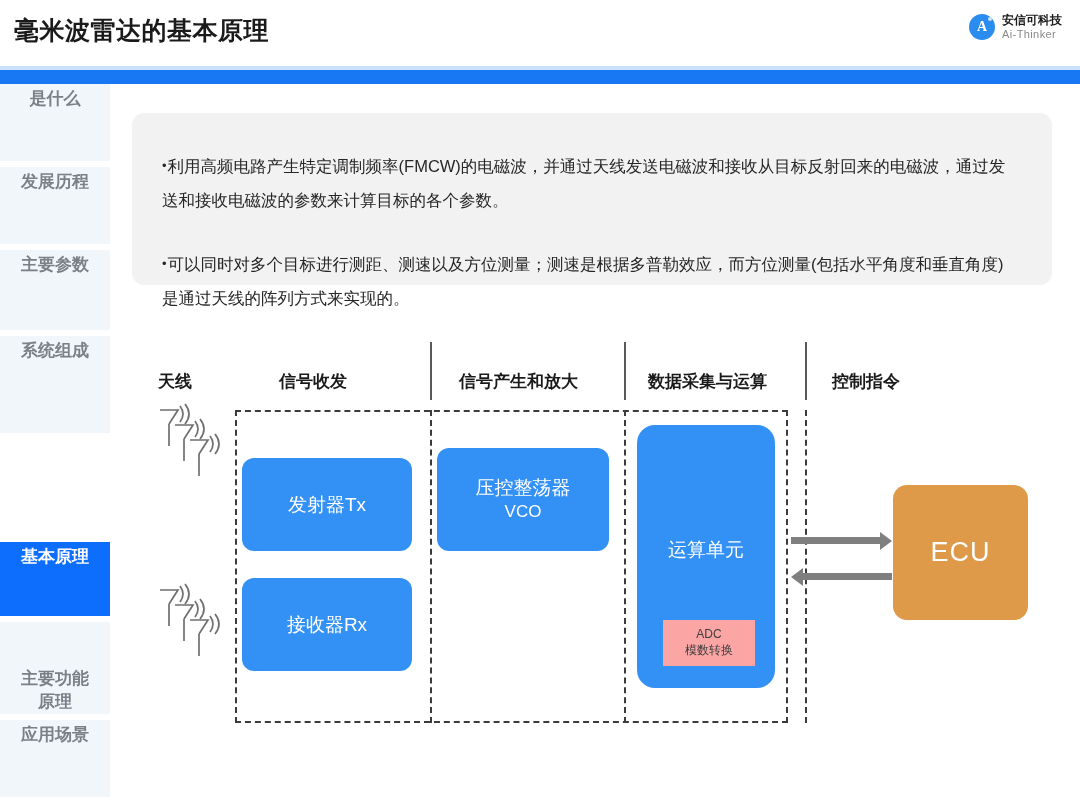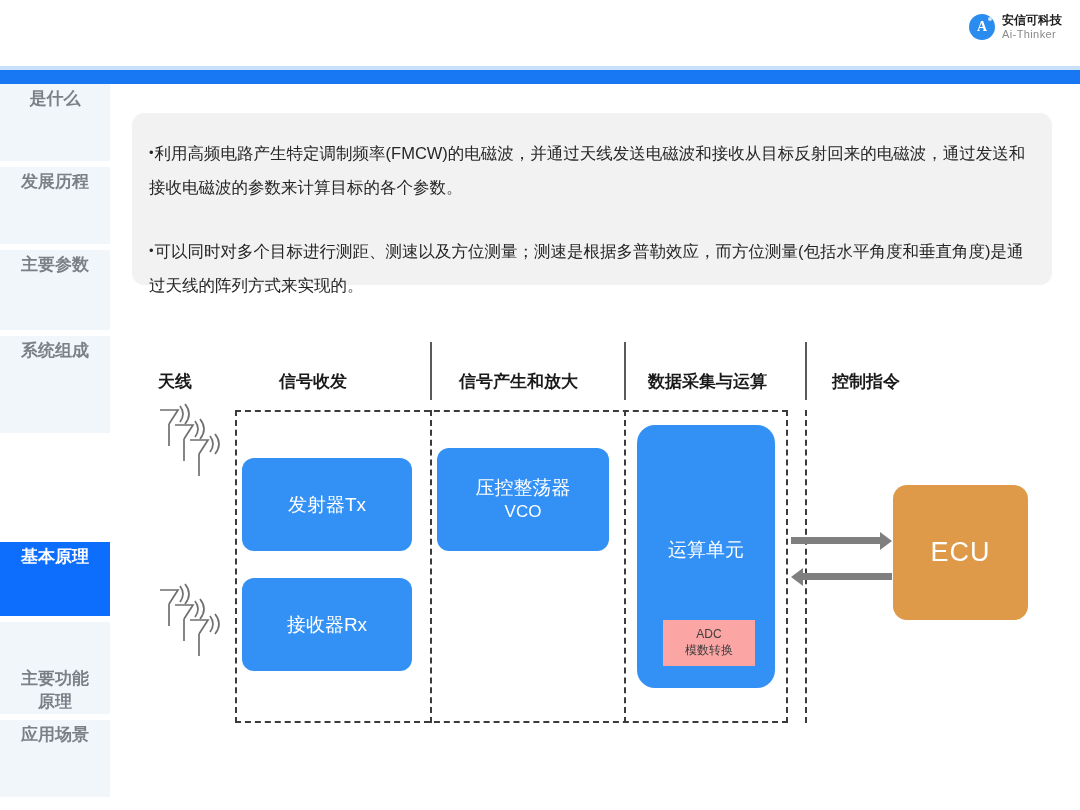--- a/index.html
+++ b/index.html
@@ -93,21 +93,21 @@
     width: 920px; height: 172px;
     background: #f2f2f2;
     border-radius: 12px;
     box-sizing: border-box;
     padding: 20px 22px 0 14px;
   }
   .bullet-para {
     font-size: 16.5px;
     line-height: 34px;
     color: #262626;
-    margin: 3px;
+    margin: 16px;
   }
   .bullet-para + .bullet-para { margin-top: 30px; }
   .bullet-dot {
     font-size: 13px; vertical-align: 2px; margin-right: 1px;
   }
 
   
   #diagram {
     position: absolute; left: 132px; top: 330px;
     width: 930px; height: 420px;
@@ -193,20 +193,21 @@
   .arrow.left  .head { left: -11px;  border-right: 12px solid #7f7f7f; }
 
   
   .ant-cluster { position: absolute; width: 86px; height: 86px; }
   .ant-cluster svg { display: block; }
 </style>
 </head>
 <body>
 
 <div id="header">
+  <div id="page-title">毫米波雷达的基本原理</div>
 
   <div id="brand">
     <div id="brand-mark">
       <span class="glyph">A</span>
       <span class="dot"></span>
     </div>
     <div id="brand-text">
       <div id="brand-cn">安信可科技</div>
       <div id="brand-en">Ai-Thinker</div>
     </div>

